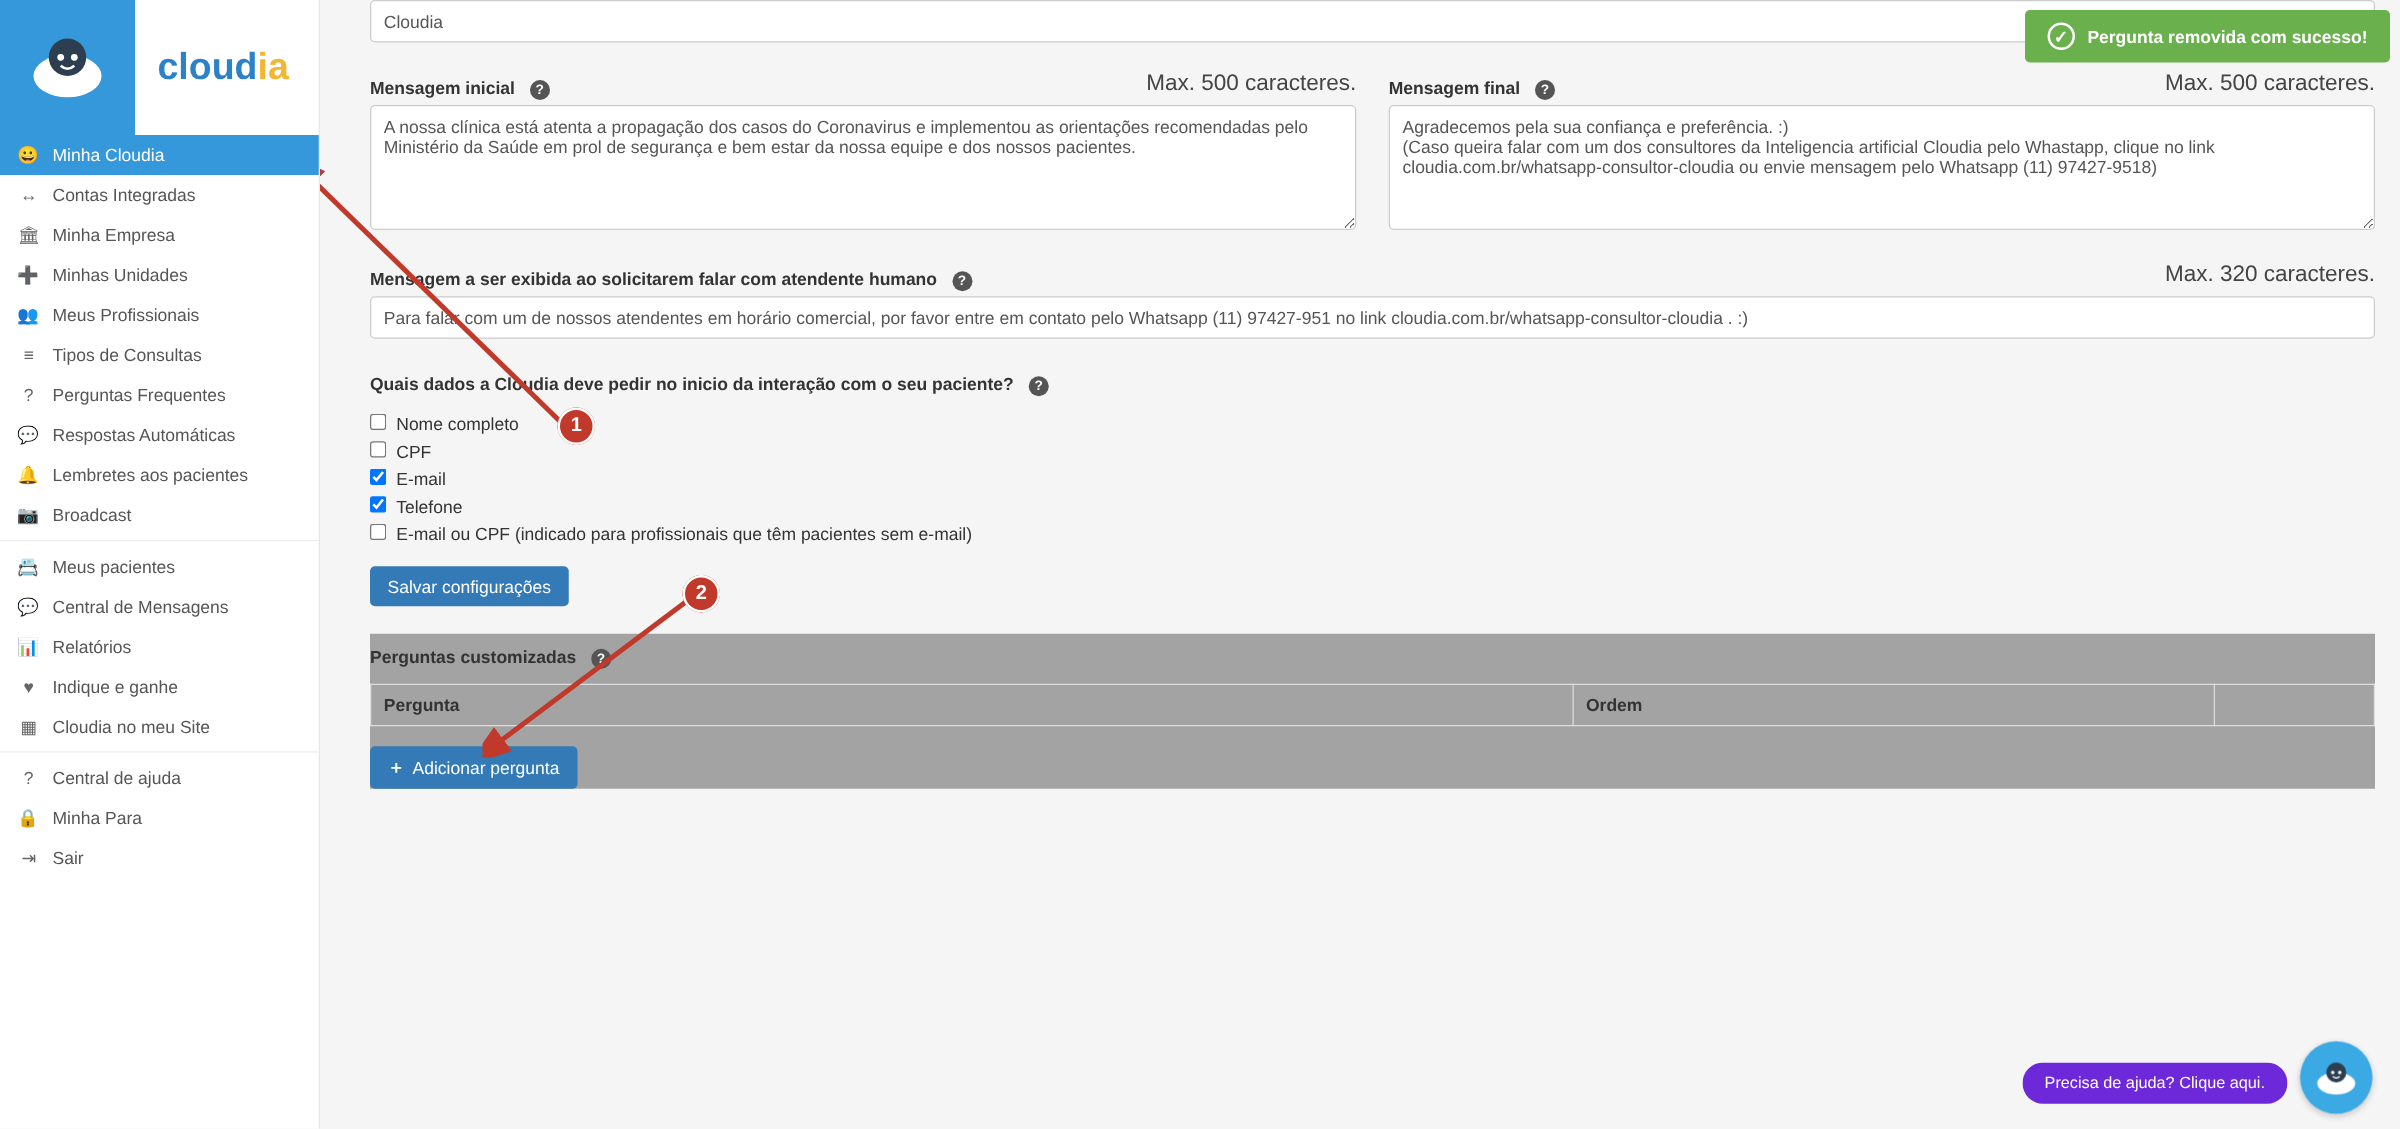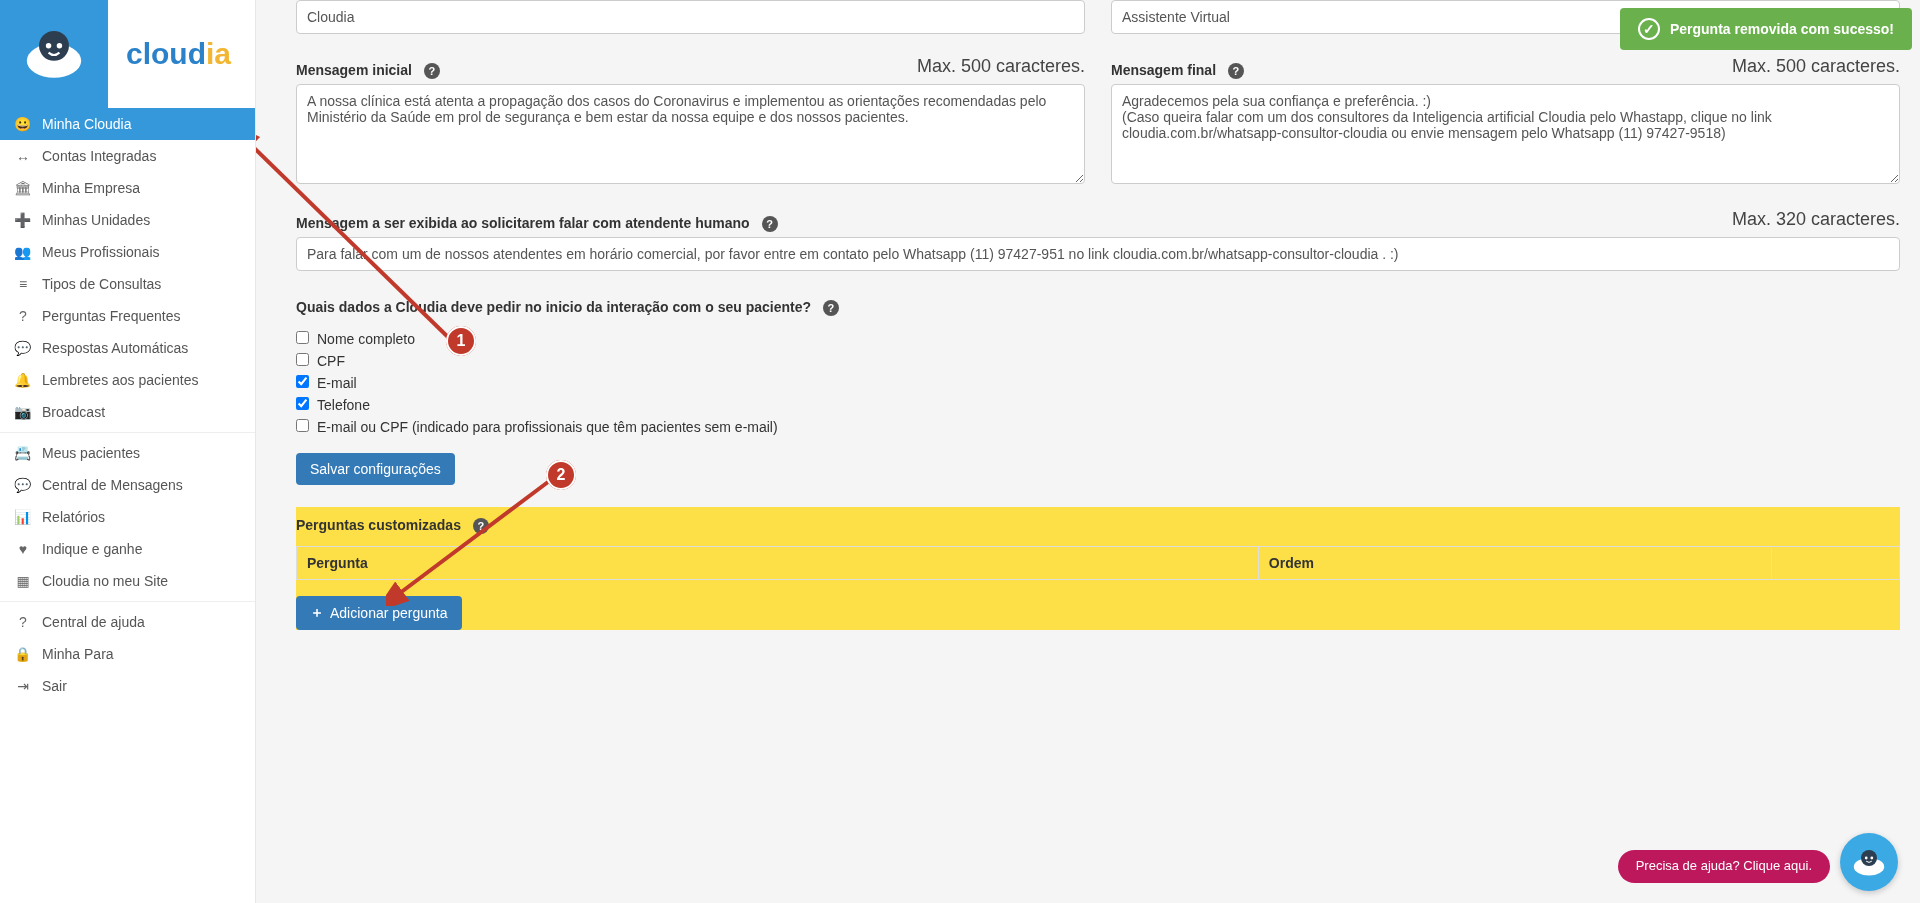--- a/index.html
+++ b/index.html
@@ -37,33 +37,33 @@
 textarea { resize:vertical; height:100px; }
 .section { margin-top: 0px; }
 .section + .section { margin-top: 22px; }
 .checkbox-list { margin-top:10px; }
 .checkbox-list .item { display:flex; align-items:flex-start; margin-bottom:6px; }
 .checkbox-list .item input { margin-right:8px; }
 .btn { display:inline-flex; align-items:center; background:#337ab7; color:#fff; border:none; border-radius:4px; padding:8px 14px; font-size:14px; cursor:pointer; }
 .btn .plus { margin-right:6px; font-weight:bold; }
 
 
-.custom-qs { margin-top:28px; background:#fde047; }
+.custom-qs { margin-top:28px; background:#a3a3a3; }
 .custom-qs .title { font-weight:700; padding: 10px 0 6px 0; }
 table.qs { width:100%; border-collapse:collapse; margin-top:6px; }
 table.qs th, table.qs td { border:1px solid #ddd; padding:8px 10px; text-align:left; font-weight:700; }
 table.qs th:nth-child(1){ width:60%; }
 table.qs th:nth-child(2){ width:32%; }
 
 
 .toast { position:fixed; top:8px; right:8px; background:#6ab04c; color:#fff; padding:10px 18px; border-radius:4px; display:flex; align-items:center; font-weight:700; z-index:50; }
 .toast .check { display:inline-flex; width:22px; height:22px; border:2px solid #fff; border-radius:50%; align-items:center; justify-content:center; margin-right:10px; }
 
 
-.help-pill { position:fixed; right:90px; bottom:20px; background:#be185d; color:#fff; padding:8px 18px; border-radius:20px; text-align:center; font-size:13px; line-height:1.3; cursor:pointer; }
+.help-pill { position:fixed; right:90px; bottom:20px; background:#6d28d9; color:#fff; padding:8px 18px; border-radius:20px; text-align:center; font-size:13px; line-height:1.3; cursor:pointer; }
 .help-avatar { position:fixed; right:22px; bottom:12px; width:58px; height:58px; border-radius:50%; background:#3ba9e4; display:flex; align-items:center; justify-content:center; cursor:pointer; box-shadow:0 2px 6px rgba(0,0,0,.2); }
 .help-avatar svg { width:40px; height:40px; }
 
 
 .anno-badge { position:absolute; width:30px; height:30px; border-radius:50%; background:#c0392b; color:#fff; display:flex; align-items:center; justify-content:center; font-weight:700; font-size:16px; z-index:20; box-shadow:0 0 0 2px #fff inset; }
 .arrow-svg { position:absolute; z-index:19; pointer-events:none; }
 .main-wrap { position:relative; }
 </style>
 </head>
 <body>
@@ -227,23 +227,20 @@
       <line x1="170" y1="10" x2="10" y2="130" stroke="#c0392b" stroke-width="4" marker-end="url(#ah2)"></line>
     </svg>
     <div class="anno-badge" style="left:290px; top:460px;">
         <span>2</span>
       </div>
 
     <div class="section">
       <div class="row">
         <div class="col">
           <input type="text" value="Cloudia" style="">
-        </div>
-        <div class="col">
-          <input type="text" value="Assistente Virtual" style="">
         </div>
       </div>
     </div>
 
     <div class="section">
       <div class="row">
         <div class="col">
           <label class="field-label">Mensagem inicial</label>
           <span class="hint-icon">?</span>
           <span class="max-chars">Max. 500 caracteres.</span>

